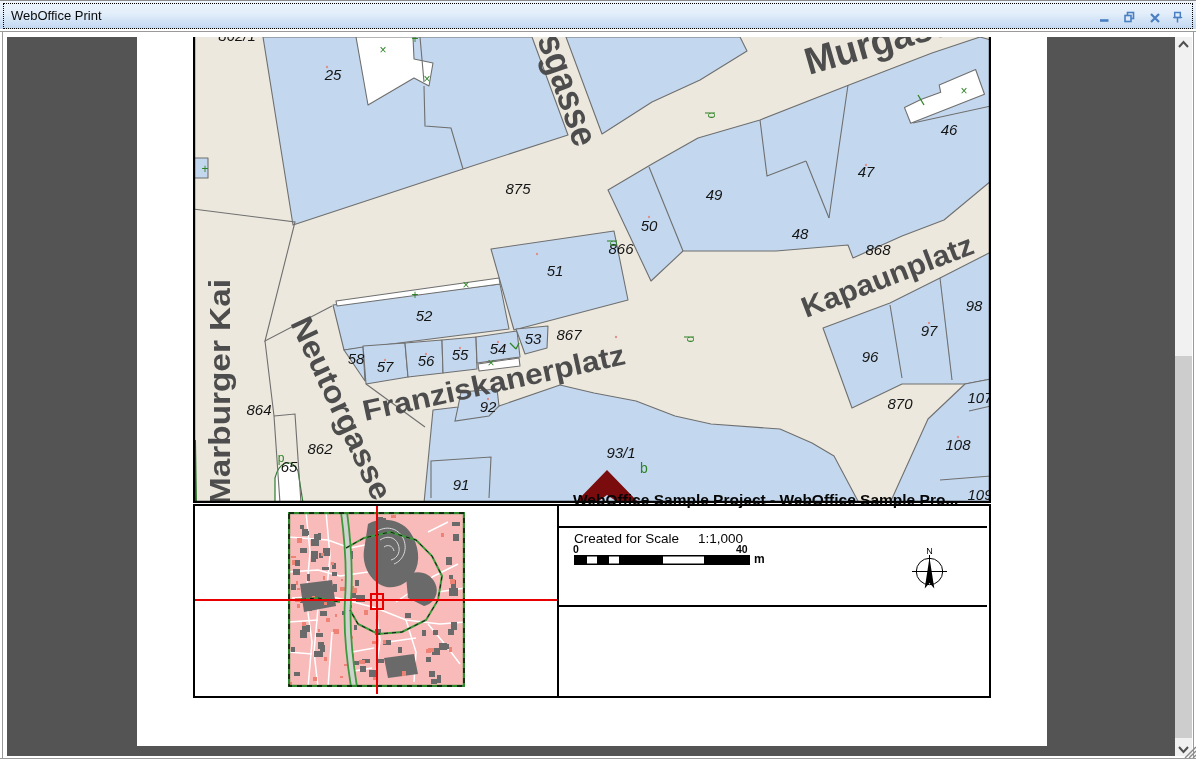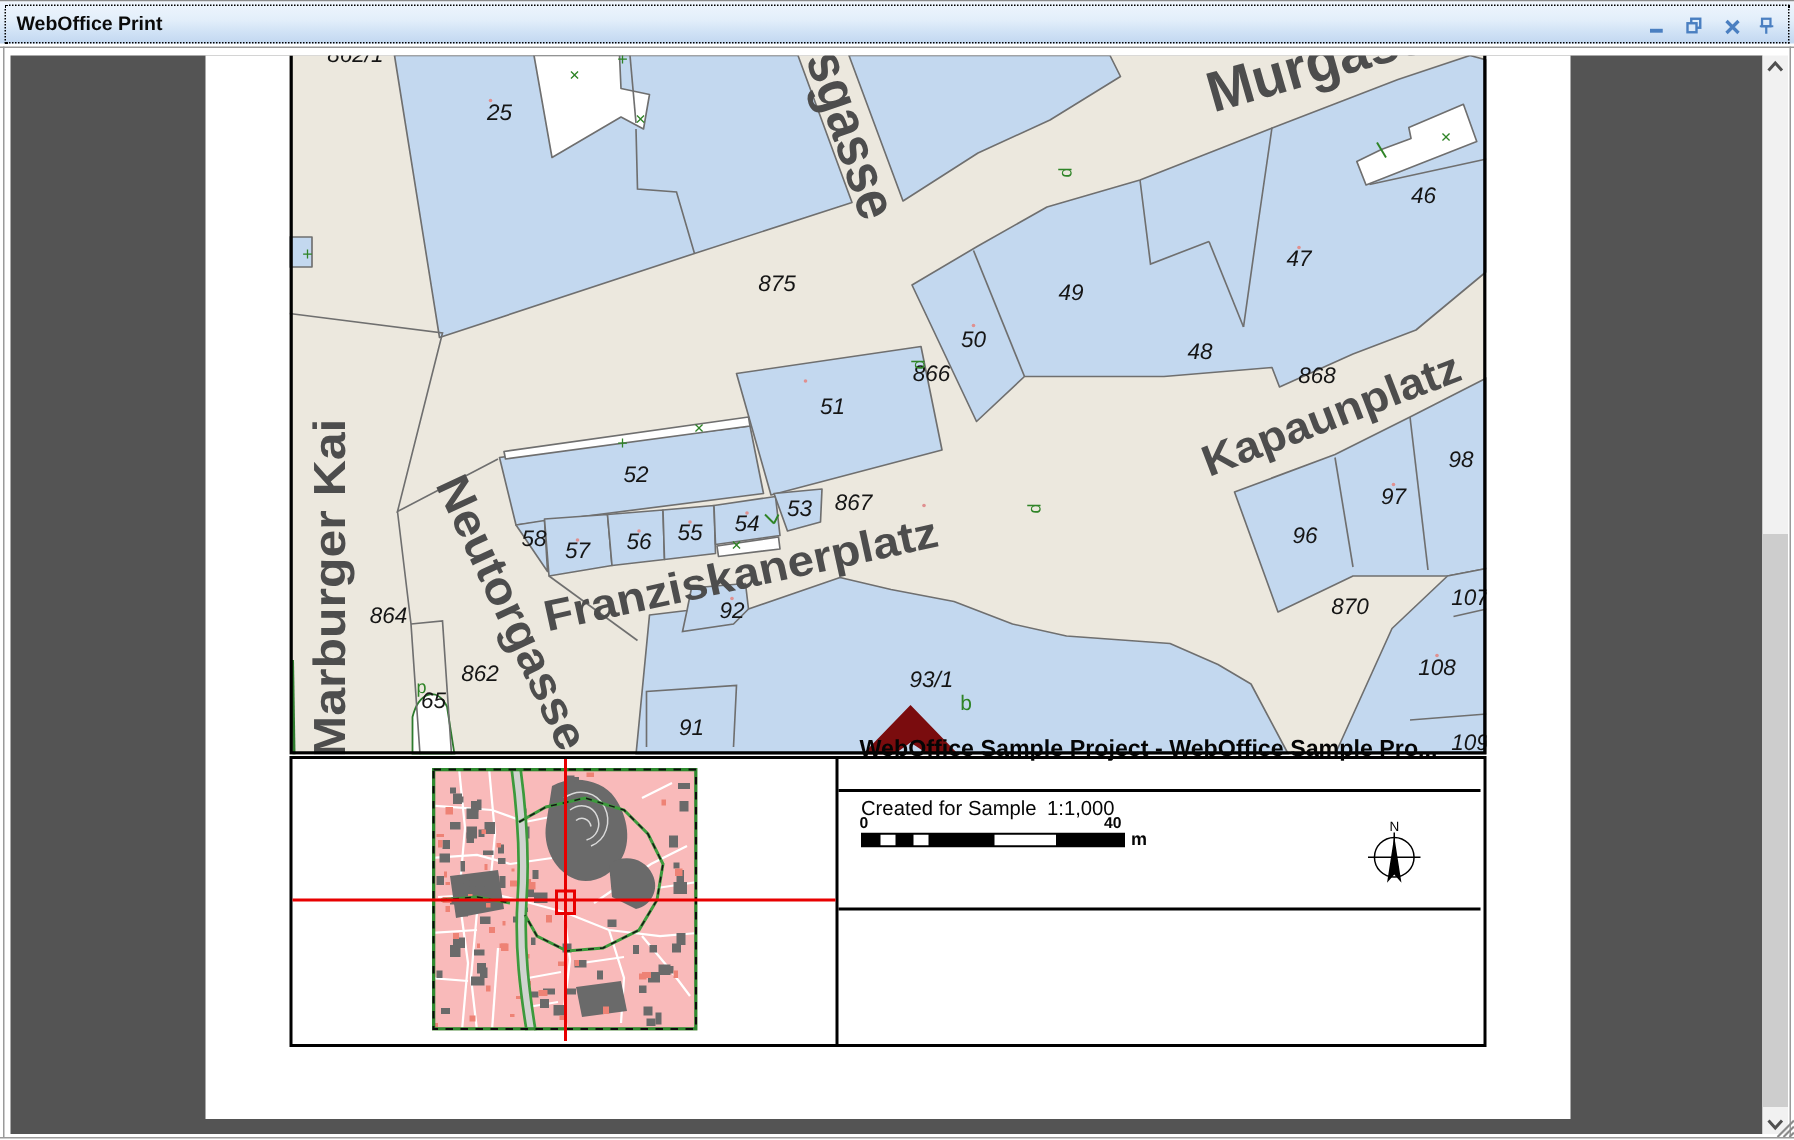--- a/index.html
+++ b/index.html
@@ -8,21 +8,21 @@
 </style>
 </head>
 <body>
 
 <div class="abs" style="left:0;top:0;width:1196px;height:1px;background:#8a8a8a;"></div>
 
 <div class="abs" style="left:0;top:1px;width:1196px;height:28px;background:linear-gradient(180deg,#eff5fd 0%,#e2eefa 45%,#cfe1f5 75%,#c2d7f0 100%);"></div>
 
 <div class="abs" style="left:3px;top:3px;width:1188px;height:24px;border:1px dotted #000;"></div>
 
-<div class="abs" style="left:11px;top:8px;font-size:13px;font-weight:bold;color:#0a0a0a;">WebOffice Print</div>
+<div class="abs" style="left:11px;top:8px;font-size:13px;font-weight:normal;color:#0a0a0a;">WebOffice Print</div>
 
 <svg class="abs" style="left:1090px;top:8px;" width="100" height="18" viewBox="0 0 100 18">
   <g stroke="#4a7fc1" fill="none">
     <line x1="10" y1="12.5" x2="18.5" y2="12.5" stroke-width="2.6"></line>
     <rect x="37.5" y="4.5" width="6" height="6" stroke-width="1.6"></rect>
     <rect x="35" y="7.5" width="6" height="6" stroke-width="1.6" fill="#dbe9f8"></rect>
     <path d="M61 6 L69 14 M69 6 L61 14" stroke-width="2.2"></path>
     <rect x="84.7" y="4.5" width="5.6" height="5" stroke-width="1.5"></rect>
     <line x1="83.2" y1="9.5" x2="92.2" y2="9.5" stroke-width="1.3"></line>
     <line x1="87.5" y1="9.5" x2="87.5" y2="14.5" stroke-width="1.5"></line>
@@ -383,21 +383,21 @@
 <div class="abs" style="left:195px;top:599px;width:362px;height:1.5px;background:#e80000;"></div>
 
 <div class="abs" style="left:376px;top:506px;width:1.5px;height:188px;background:#e80000;"></div>
 
 <div class="abs" style="left:369.5px;top:592.5px;width:10px;height:13px;border:2px solid #e80000;"></div>
 
 <div class="abs" style="left:573px;top:491px;width:410px;font-size:15.5px;font-weight:bold;color:#050505;">WebOffice Sample Project - WebOffice Sample Pro...</div>
 
 <div class="abs" style="left:559px;top:526px;width:428px;height:1.5px;background:#000;"></div>
 
-<div class="abs" style="left:574px;top:531px;font-size:13.5px;color:#050505;">Created for Sample</div>
+<div class="abs" style="left:574px;top:531px;font-size:13.5px;color:#050505;">Created for Scale</div>
 <div class="abs" style="left:698px;top:531px;font-size:13.5px;color:#050505;">1:1,000</div>
 
 <div class="abs" style="left:573px;top:543px;font-size:10.5px;font-weight:bold;color:#050505;">0</div>
 <div class="abs" style="left:736px;top:543px;font-size:10.5px;font-weight:bold;color:#050505;">40</div>
 
 <svg class="abs" style="left:574px;top:555px;" width="176" height="10" viewBox="0 0 176 10">
   <rect x="0" y="0" width="176" height="10" fill="#000"></rect>
   <rect x="13" y="1.5" width="10" height="7" fill="#fff"></rect>
   <rect x="35" y="1.5" width="10" height="7" fill="#fff"></rect>
   <rect x="89" y="1.5" width="41" height="7" fill="#fff"></rect>

